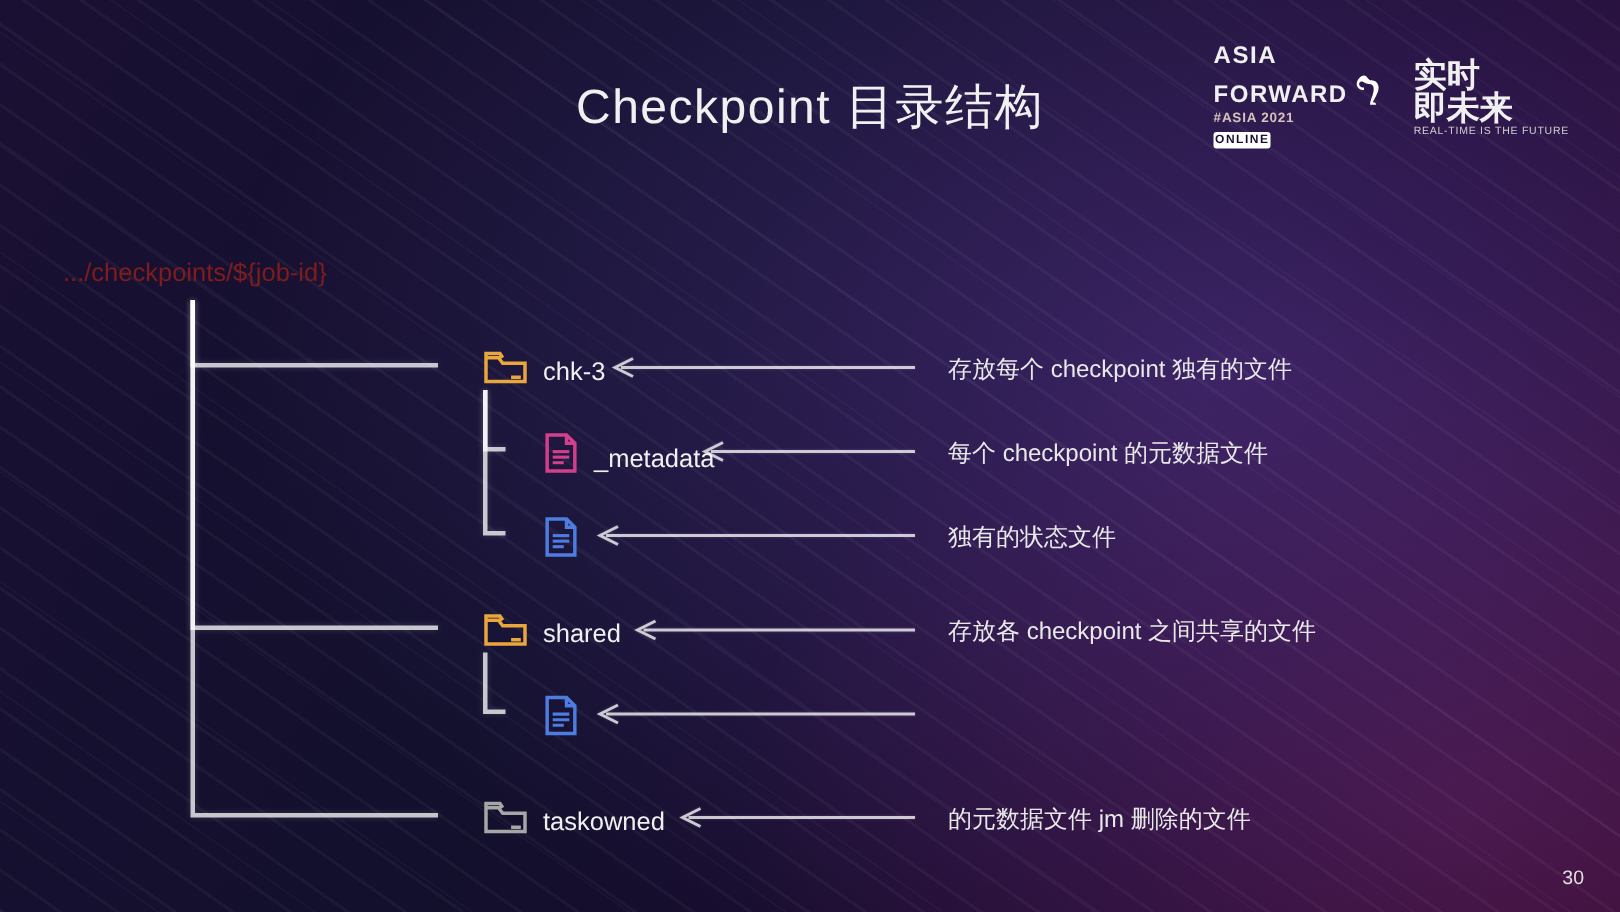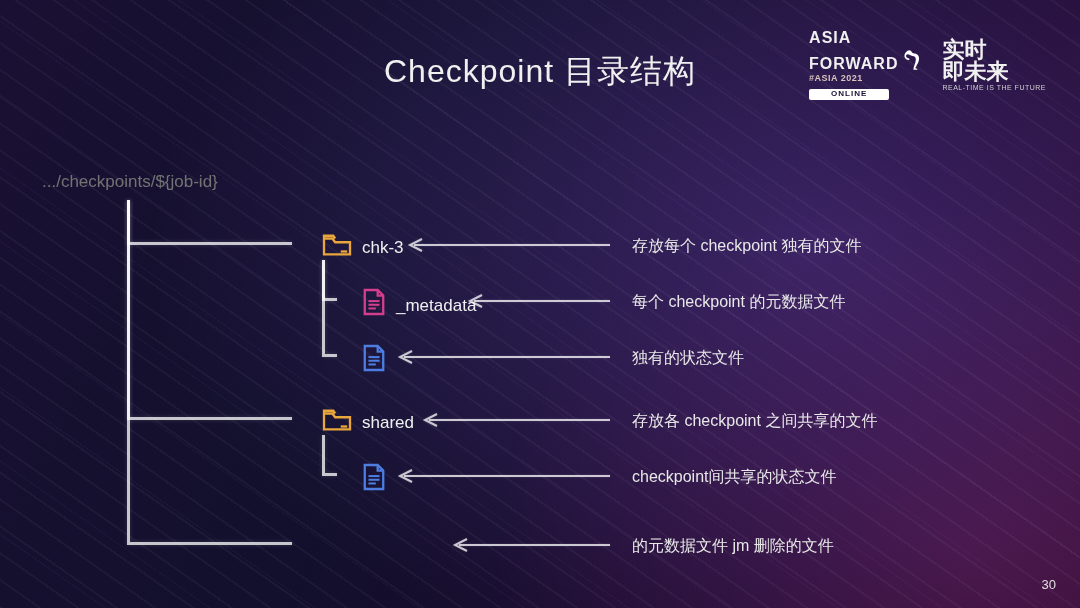--- a/index.html
+++ b/index.html
@@ -40,21 +40,21 @@
     align-items: center;
     gap: 14px;
   }
   .brand-left { text-align: left; line-height: 1.05; }
   .brand-left .l1 { font-size: 16px; font-weight: 800; letter-spacing: 1px; }
   .brand-left .l2 { font-size: 16px; font-weight: 800; letter-spacing: 1px; }
   .brand-left .l3 { font-size: 9px;  font-weight: 700; letter-spacing: 0.5px; color: #d7c2bd; margin-top: 1px; }
   .brand-left .l4 {
     display: inline-block; margin-top: 2px;
     font-size: 8px; font-weight: 800; letter-spacing: 1px;
-    background: #fff; color: #1a1033; padding: 1px 22px; border-radius: 2px;
+    background: #fff; color: #1a1033; padding: 1px 1px; border-radius: 2px;
   }
   .squirrel { width: 26px; height: 26px; margin-left: 2px; }
   .brand-right { text-align: left; line-height: 1.0; }
   .brand-right .big1 { font-size: 22px; font-weight: 800; }
   .brand-right .big2 { font-size: 22px; font-weight: 800; }
   .brand-right .tag  { font-size: 7px;  letter-spacing: 0.5px; color: #cfcfcf; margin-top: 1px; }
 
   
   .title {
     position: absolute;
@@ -63,21 +63,21 @@
     font-size: 32px;
     font-weight: 500;
     letter-spacing: 1px;
   }
 
   
   .path {
     position: absolute;
     left: 42px; top: 172px;
     font-size: 17px;
-    color: #737373;
+    color: #7f1d1d;
   }
 
   
   .tree {
     position: absolute;
     left: 42px; top: 200px;
     width: 1000px; height: 360px;
   }
   .branch {
     position: absolute;
@@ -187,20 +187,27 @@
 
   <div class="item" style="left:300px; top:263px;">
     <svg class="icon" style="width:24px;height:28px" viewBox="0 0 26 30">
       <path fill="none" stroke="#4d7de0" stroke-width="2.5" d="M3 2 h14 l6 6 v20 H3 Z M17 2 v6 h6"></path>
       <line x1="7" y1="14" x2="19" y2="14" stroke="#4d7de0" stroke-width="2.2"></line>
       <line x1="7" y1="18" x2="19" y2="18" stroke="#4d7de0" stroke-width="2.2"></line>
       <line x1="7" y1="22" x2="15" y2="22" stroke="#4d7de0" stroke-width="2.2"></line>
     </svg>
   </div>
 
+  <div class="item" style="left:260px; top:332px;">
+    <svg class="icon" viewBox="0 0 32 28">
+      <path fill="none" stroke="#a6a6a6" stroke-width="2.5" d="M2 7 h9 l3 4 h16 v13 H2 Z M2 7 v-3 h10 l2 3"></path>
+      <line x1="20" y1="21" x2="27" y2="21" stroke="#a6a6a6" stroke-width="2.5"></line>
+    </svg>
+    <span>taskowned</span>
+  </div>
 
   <svg class="arrow" style="left:360px; top:37px;" width="210" height="16">
     <line x1="12" y1="8" x2="208" y2="8"></line>
       <polyline points="20,2 8,8 20,14"></polyline>
   </svg>
   <svg class="arrow" style="left:420px; top:93px;" width="150" height="16">
     <line x1="12" y1="8" x2="148" y2="8"></line>
       <polyline points="20,2 8,8 20,14"></polyline>
   </svg>
   <svg class="arrow" style="left:350px; top:149px;" width="220" height="16">
@@ -217,17 +224,16 @@
   </svg>
   <svg class="arrow" style="left:405px; top:337px;" width="165" height="16">
     <line x1="12" y1="8" x2="163" y2="8"></line>
       <polyline points="20,2 8,8 20,14"></polyline>
   </svg>
 
   <div class="desc" style="left:590px; top:36px;">存放每个 checkpoint 独有的文件</div>
   <div class="desc" style="left:590px; top:92px;">每个 checkpoint 的元数据文件</div>
   <div class="desc" style="left:590px; top:148px;">独有的状态文件</div>
   <div class="desc" style="left:590px; top:211px;">存放各 checkpoint 之间共享的文件</div>
-  <div class="desc" style="left:590px; top:267px;">checkpoint间共享的状态文件</div>
   <div class="desc" style="left:590px; top:336px;">的元数据文件 jm 删除的文件</div>
 </div>
 
 <div class="page-num">30</div>
 
 </body></html>

